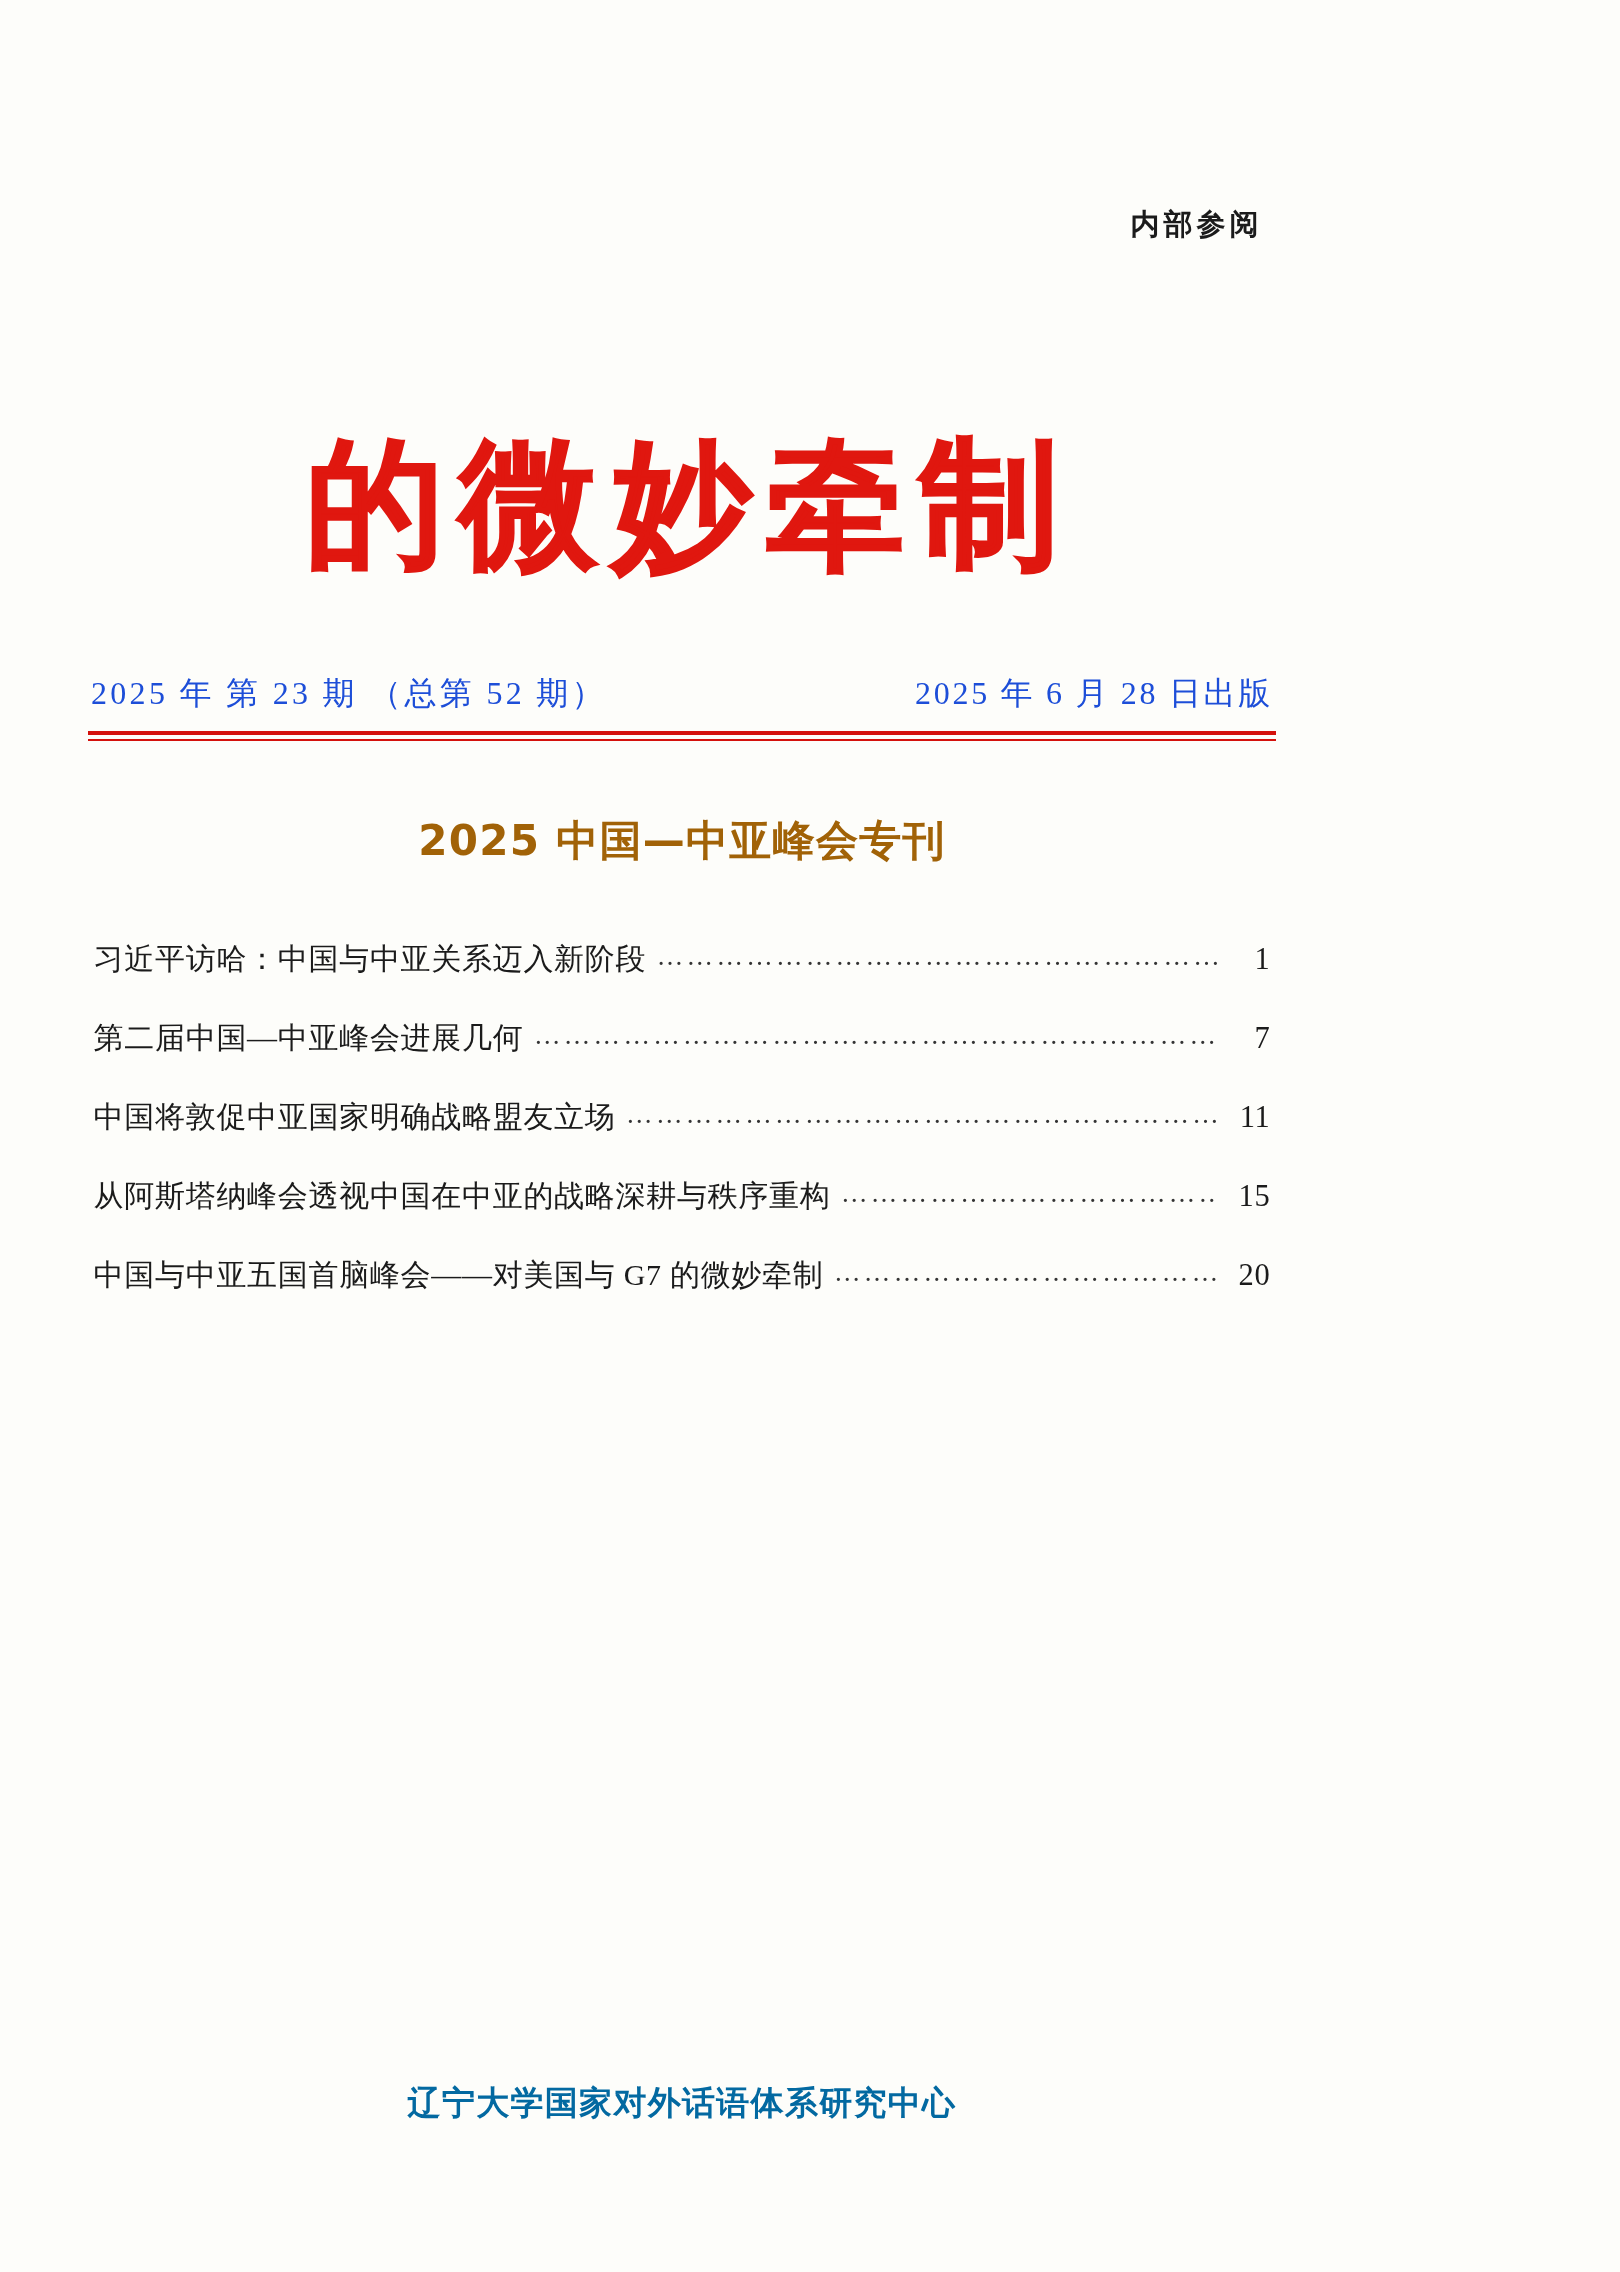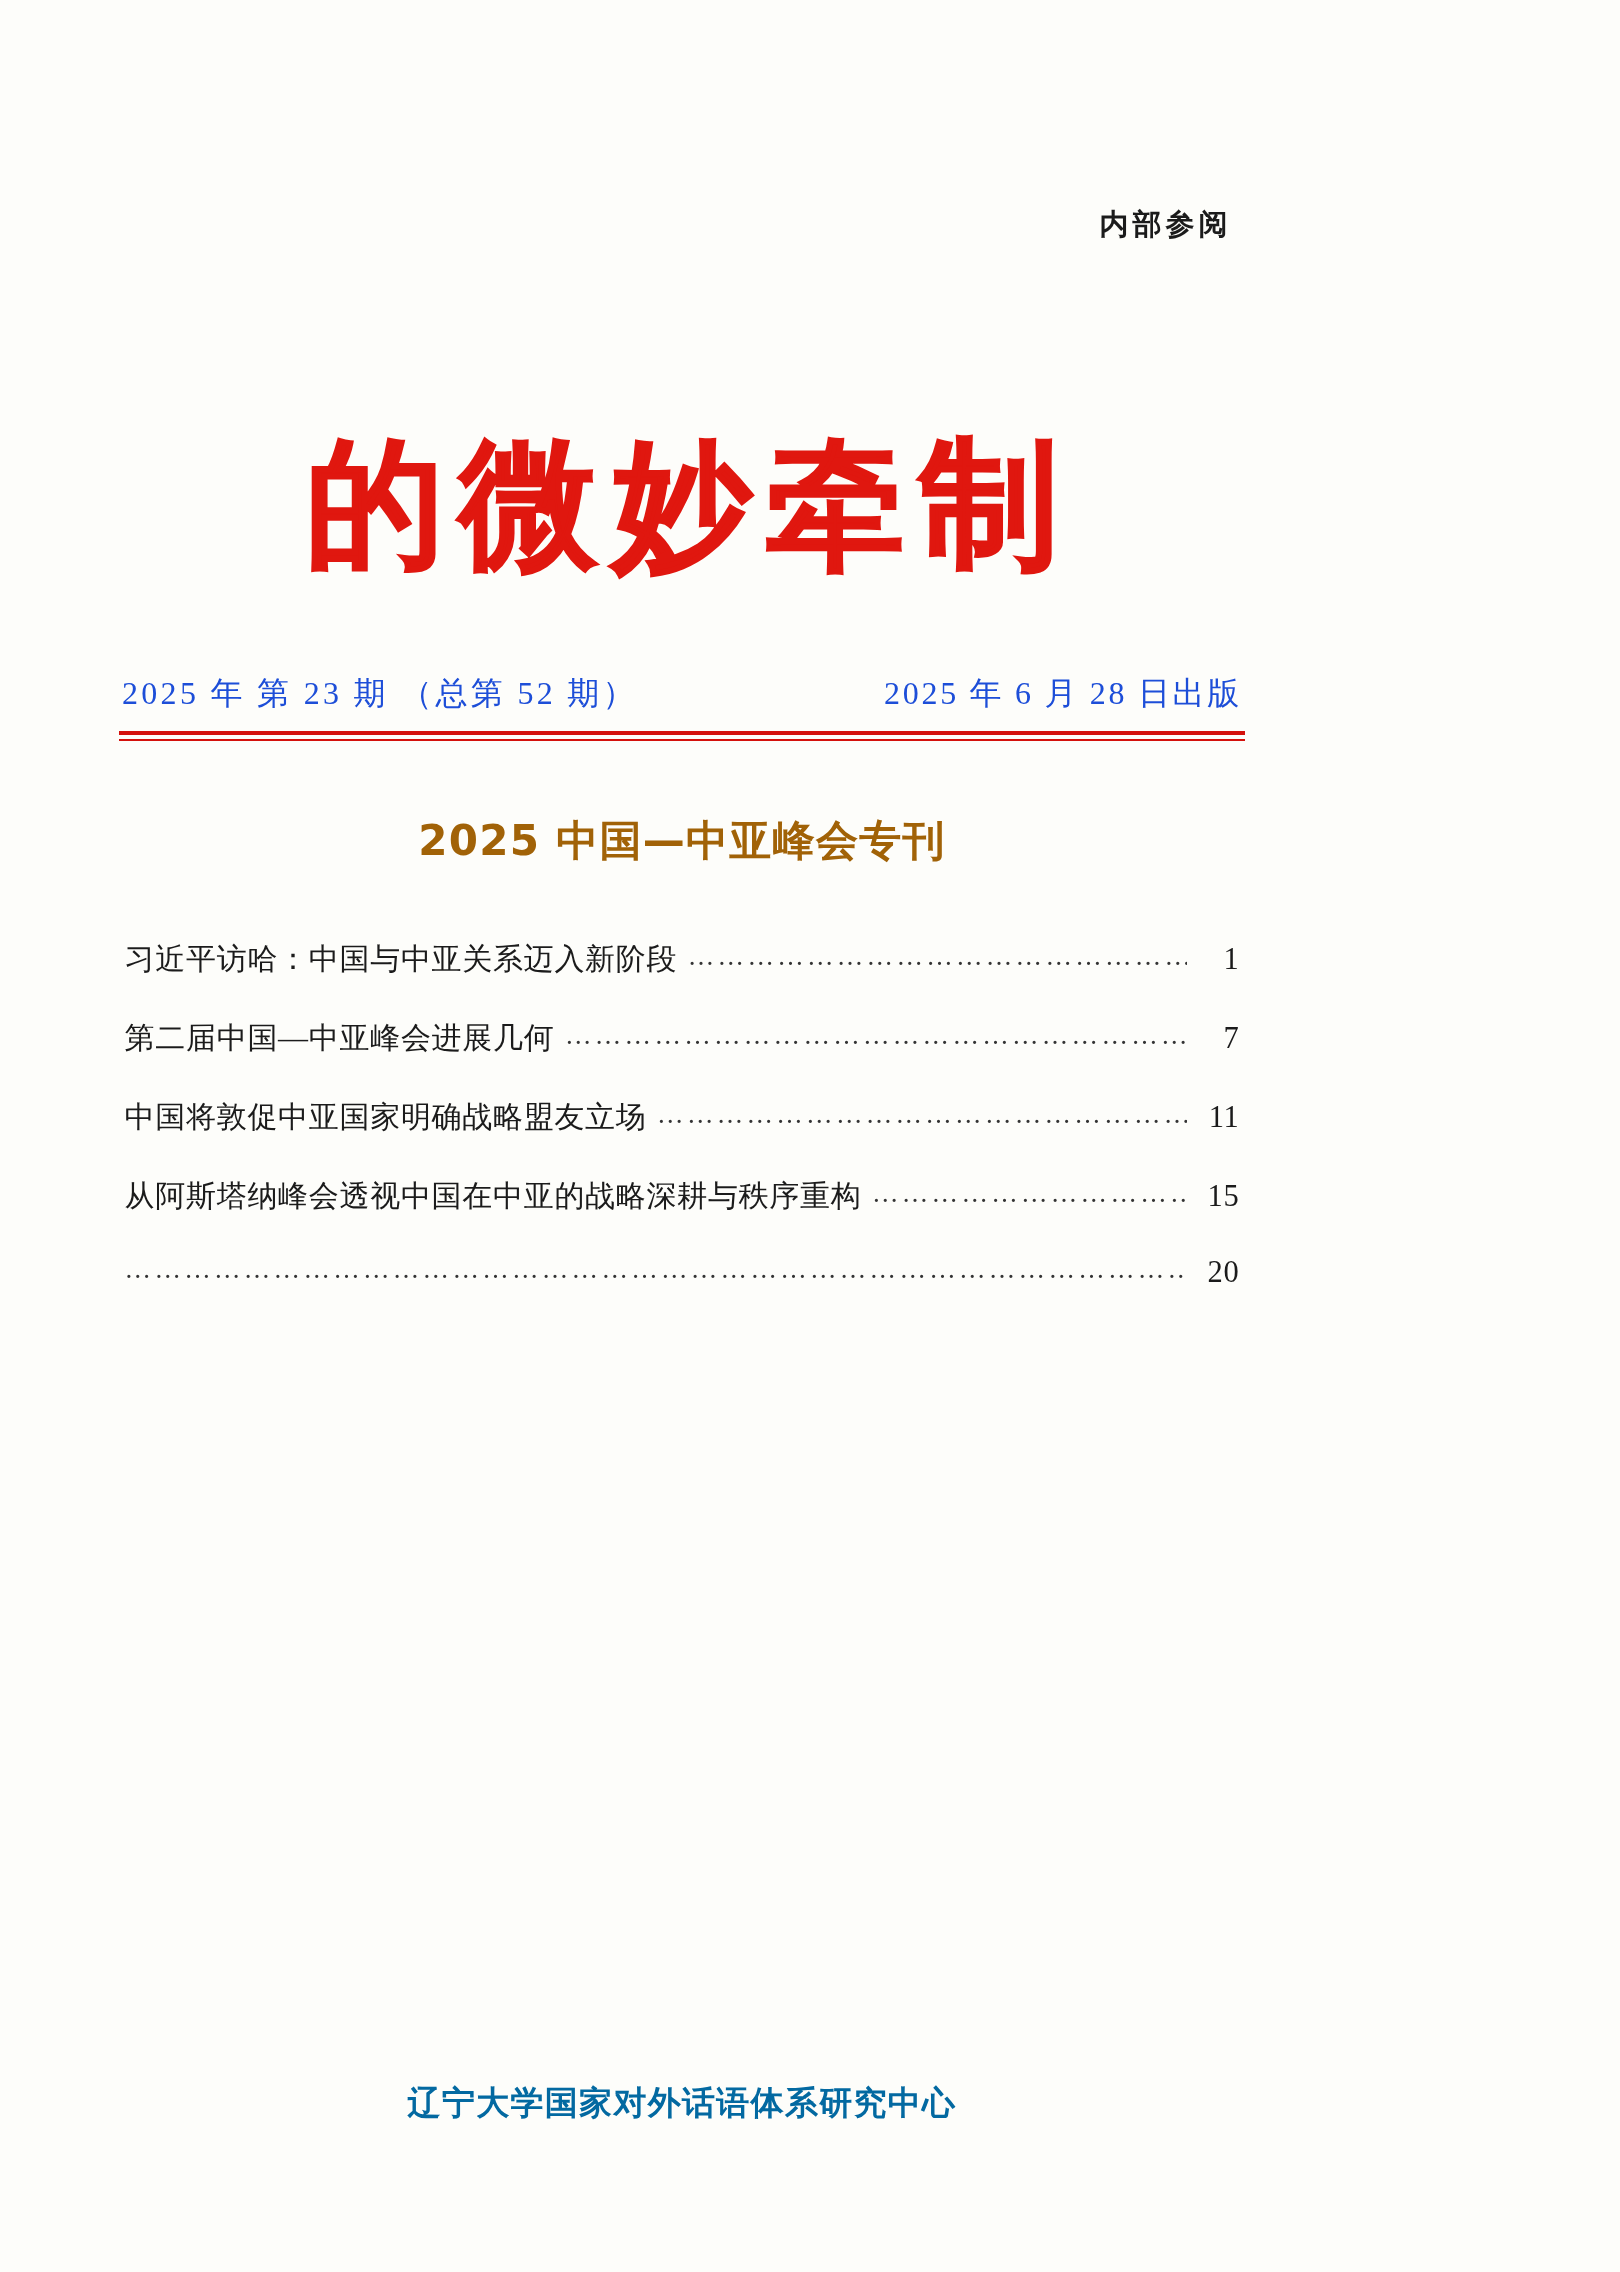--- a/index.html
+++ b/index.html
@@ -13,21 +13,21 @@
     font-family: "Liberation Serif", "DejaVu Serif", serif;
     color: #1a1a1a;
     position: relative;
     overflow: hidden;
   }
   .page {
     position: relative;
     width: 1364px;
     height: 2273px;
     box-sizing: border-box;
-    padding: 0 118px;
+    padding: 0 87px;
   }
   .internal-mark {
     text-align: right;
     padding-top: 205px;
     padding-right: 14.6px;
     font-family: "DejaVu Serif", serif;
     font-weight: 700;
     font-size: 29px;
     letter-spacing: 4px;
     color: #1b1b1b;
@@ -170,20 +170,21 @@
       <span class="toc-page">11</span>
     </div>
 
     <div class="toc-item">
       <span class="toc-title">从阿斯塔纳峰会透视中国在中亚的战略深耕与秩序重构</span>
       <span class="toc-leader">……………………………………………………………………………………………………………………………………</span>
       <span class="toc-page">15</span>
     </div>
 
     <div class="toc-item">
+      <span class="toc-title">中国与中亚五国首脑峰会——对美国与 G7 的微妙牵制</span>
       <span class="toc-leader">……………………………………………………………………………………………………………………………………</span>
       <span class="toc-page">20</span>
     </div>
 
   </div>
 
   <div class="footer-org">辽宁大学国家对外话语体系研究中心</div>
 
 </div>
 

